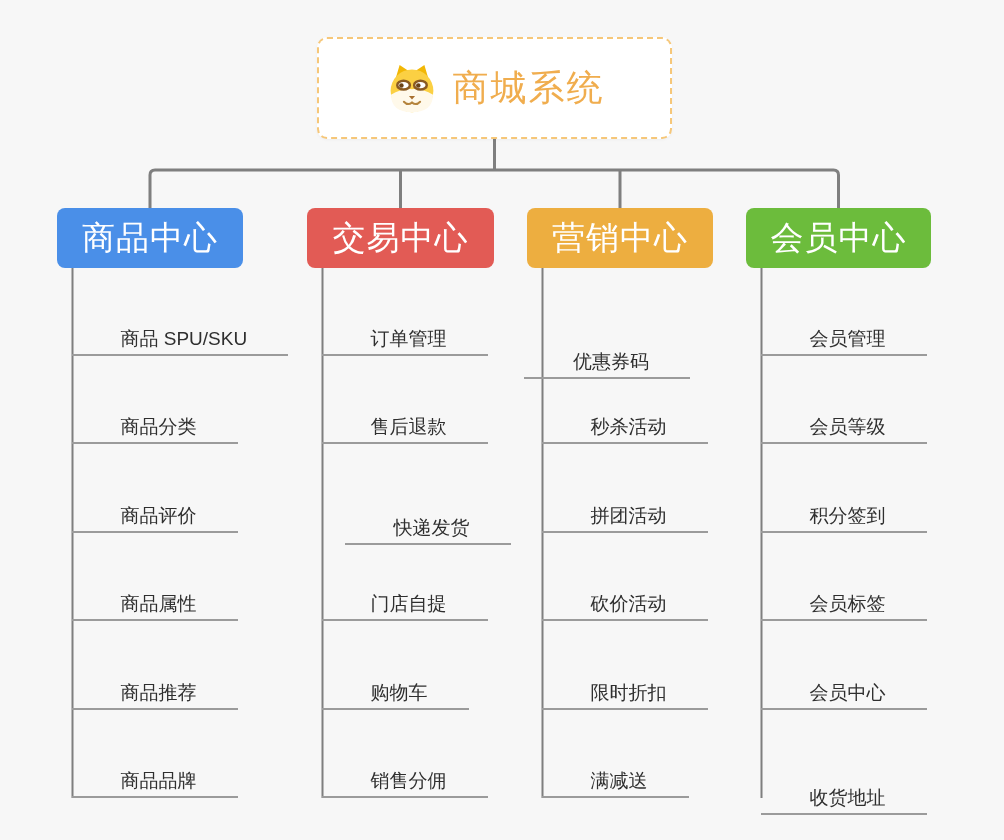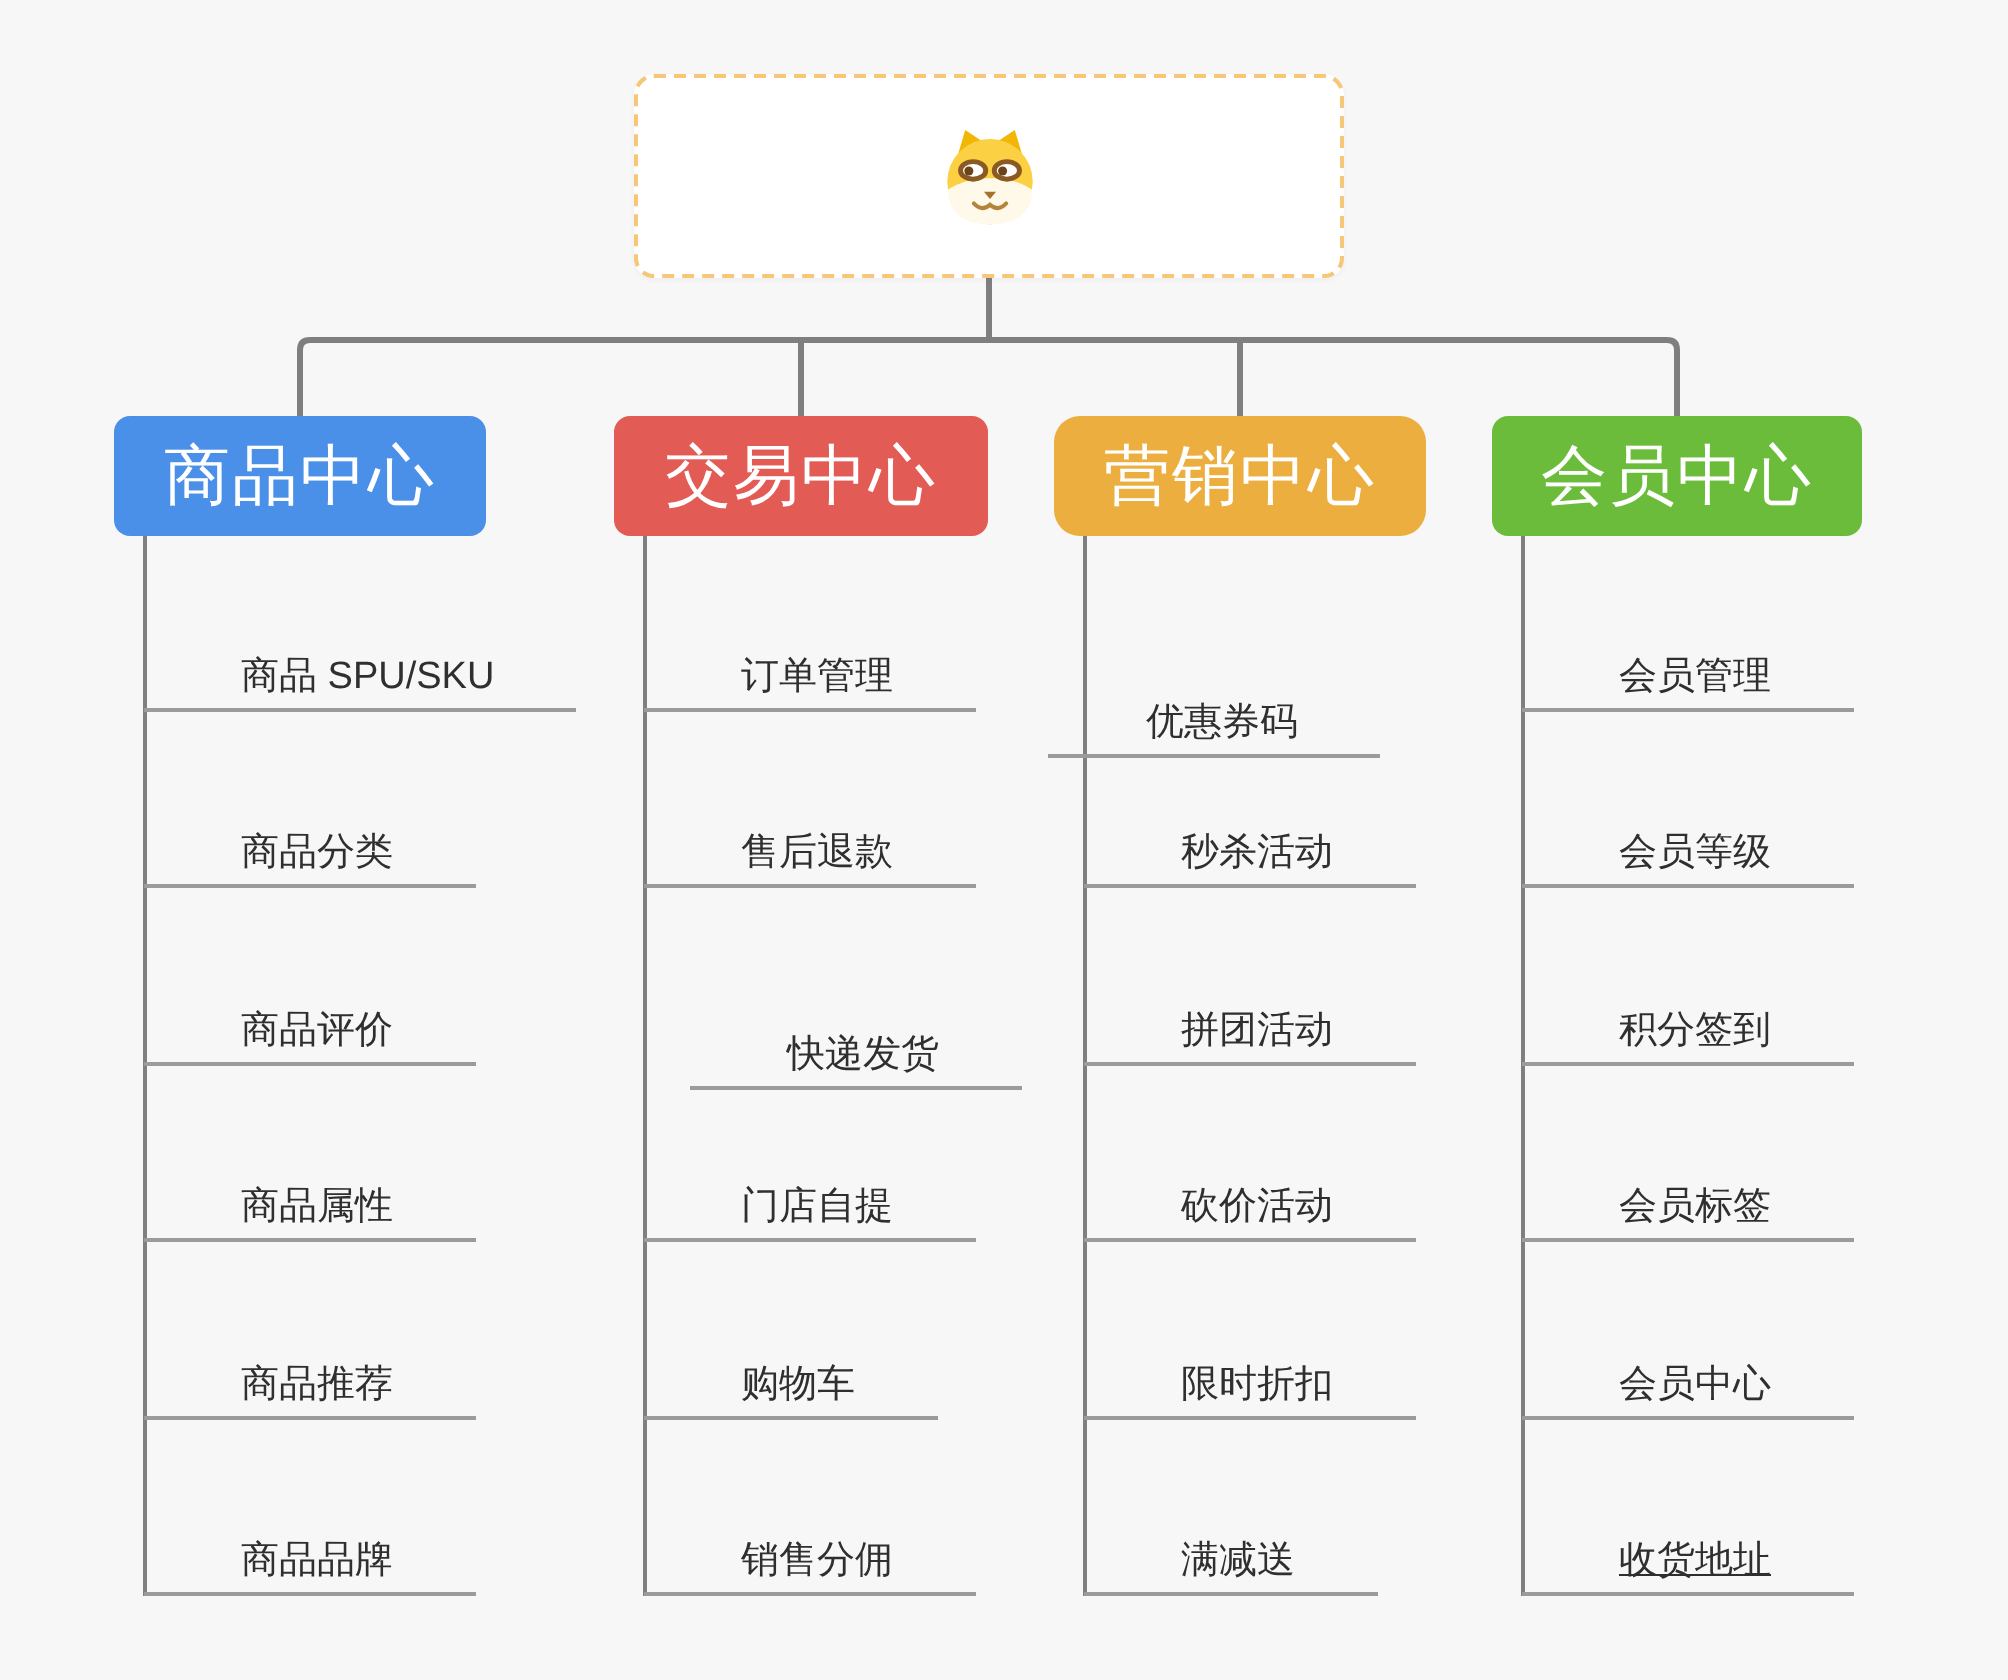--- a/index.html
+++ b/index.html
@@ -67,20 +67,21 @@
         <circle cx="24" cy="26.5" r="19" fill="#fbd043"></circle>
         <path d="M5.3 30 Q14 24.5 24 25 Q34 24.5 42.7 30 Q42.5 45.5 24 45.5 Q5.5 45.5 5.3 30 Z" fill="#fff9ea"></path>
         <ellipse cx="16.5" cy="21.5" rx="5.6" ry="3.9" fill="#ffffff" stroke="#8a5a22" stroke-width="2.2"></ellipse>
         <ellipse cx="31.5" cy="21.5" rx="5.6" ry="3.9" fill="#ffffff" stroke="#8a5a22" stroke-width="2.2"></ellipse>
         <circle cx="14.6" cy="21.8" r="2" fill="#6b4316"></circle>
         <circle cx="29.6" cy="21.8" r="2" fill="#6b4316"></circle>
         <path d="M21.3 31 H26.7 L24 34.2 Z" fill="#a86f2d"></path>
         <path d="M16.8 36.2 Q20.4 40 24 36.8 Q27.6 40 31.2 36.2" fill="none" stroke="#b5843c" stroke-width="1.8" stroke-linecap="round"></path>
       </svg>
     </span>
+    <span class="root-title">商城系统</span>
   </div>
 
   <div id="branches">
       <div class="branch-node" style="left: 57px; width: 186px; background: rgb(74, 143, 232);">
         <span>商品中心</span>
       </div>
       <div class="leaf" style="left: 71.5px; top: 322px; border-bottom-color: rgb(155, 155, 155);">
         <span>商品 SPU/SKU</span>
       </div>
       <div class="leaf" style="left: 71.5px; top: 410px; border-bottom-color: rgb(155, 155, 155);">
@@ -112,21 +113,21 @@
       </div>
       <div class="leaf" style="left: 321.5px; top: 587px; border-bottom-color: rgb(155, 155, 155);">
         <span>门店自提</span>
       </div>
       <div class="leaf" style="left: 321.5px; top: 676px; border-bottom-color: rgb(155, 155, 155);">
         <span>购物车</span>
       </div>
       <div class="leaf" style="left: 321.5px; top: 764px; border-bottom-color: rgb(155, 155, 155);">
         <span>销售分佣</span>
       </div>
-      <div class="branch-node" style="left: 527px; width: 186px; background: rgb(237, 174, 64); border-radius: 13px;">
+      <div class="branch-node" style="left: 527px; width: 186px; background: rgb(237, 174, 64);">
         <span>营销中心</span>
       </div>
       <div class="leaf" style="left: 524px; top: 322px; border-bottom-color: rgb(155, 155, 155); margin-top: 23px;">
         <span>优惠券码</span>
       </div>
       <div class="leaf" style="left: 541.5px; top: 410px; border-bottom-color: rgb(155, 155, 155);">
         <span>秒杀活动</span>
       </div>
       <div class="leaf" style="left: 541.5px; top: 499px; border-bottom-color: rgb(155, 155, 155);">
         <span>拼团活动</span>
@@ -151,17 +152,17 @@
       </div>
       <div class="leaf" style="left: 760.5px; top: 499px; border-bottom-color: rgb(155, 155, 155);">
         <span>积分签到</span>
       </div>
       <div class="leaf" style="left: 760.5px; top: 587px; border-bottom-color: rgb(155, 155, 155);">
         <span>会员标签</span>
       </div>
       <div class="leaf" style="left: 760.5px; top: 676px; border-bottom-color: rgb(155, 155, 155);">
         <span>会员中心</span>
       </div>
-      <div class="leaf" style="left: 760.5px; top: 764px; border-bottom-color: rgb(155, 155, 155); text-decoration: underline;">
+      <div class="leaf" style="left: 760.5px; top: 781px; border-bottom-color: rgb(155, 155, 155);">
         <span>收货地址</span>
       </div>
     </div>
 </div>
 
 </body></html>

